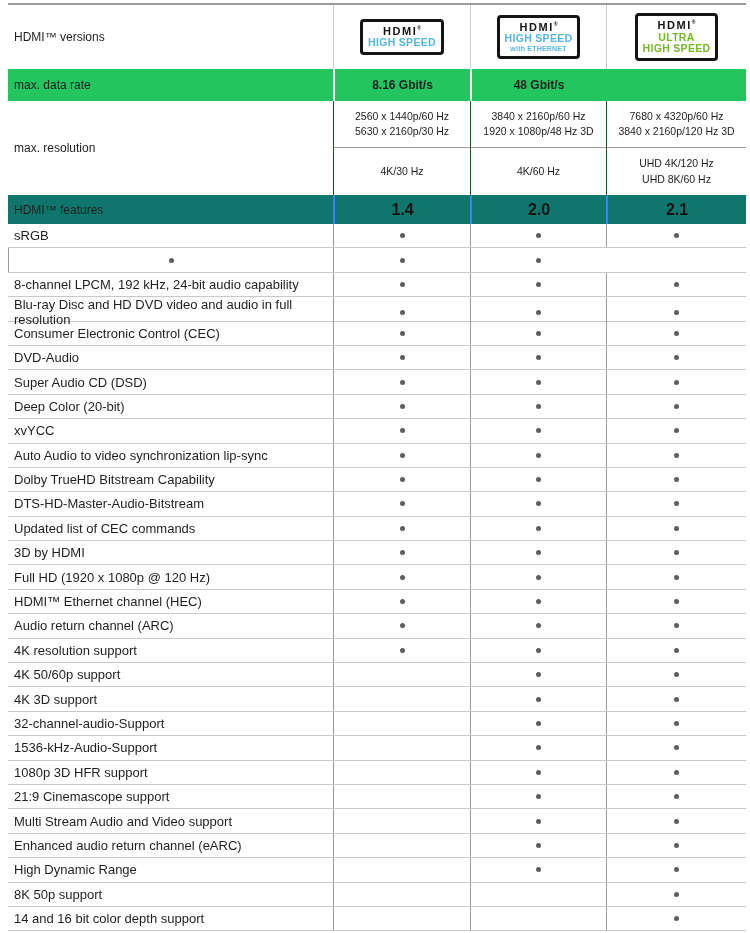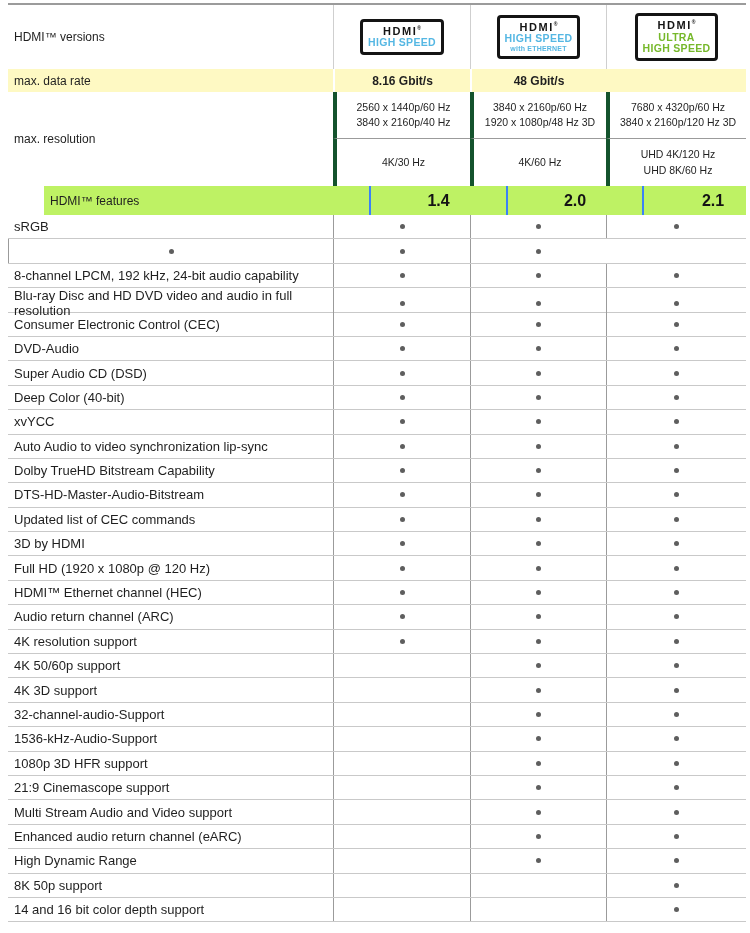--- a/index.html
+++ b/index.html
@@ -12,29 +12,29 @@
   .versions-row{height:64px;}
   .vcell{border-left:1px solid #cfcfcf;}
   .badge{border:3px solid #141414;border-radius:4px;background:#fff;padding:3px 5px;display:flex;flex-direction:column;align-items:center;justify-content:center;line-height:1.05;}
   .badge-logo{font-weight:bold;font-size:11px;letter-spacing:1.5px;color:#141414;line-height:1.1;}
   .badge-logo .mark{font-size:5px;vertical-align:super;letter-spacing:0;}
   .badge-line{font-weight:bold;font-size:10.5px;letter-spacing:.3px;line-height:1.1;white-space:nowrap;}
   .cyan{color:#55b7e3;}
   .green{color:#76b82a;}
   .badge-sub{font-weight:bold;font-size:7px;letter-spacing:.2px;line-height:1.2;}
   
-  .rate-row{height:23px;background:#fef9c3;}
+  .rate-row{height:32px;background:#22c55e;}
   .band-cell{border-left:2px solid #fff;font-weight:bold;font-size:12px;}
   
   .res-grid{display:grid;grid-template-columns:325px 137px 136px 140px;grid-template-rows:47px 47px;}
   .res-label{grid-row:1 / span 2;}
-  .res-cell{border-left:4px solid #14532d;font-size:10.5px;line-height:1.45;}
+  .res-cell{border-left:1px solid #14532d;font-size:10.5px;line-height:1.45;}
   .res-top{border-bottom:1px solid #9b9b9b;}
   
-  .features-row{height:29px;background:#bef264;margin-left:36px;}
+  .features-row{height:29px;background:#0f766e;}
   .green-cell{border-left:2px solid #3b82f6;font-weight:bold;font-size:16px;color:#141414;}
   
   .feature-row{height:23.4px;border-bottom:1px solid #c9c9c9;}
   .flabel{font-weight:normal;font-size:13px;}
   .fcell{border-left:1px solid #9b9b9b;}
   .dot{width:5px;height:5px;border-radius:50%;background:#5e5e5e;display:block;}
 </style>
 </head>
 <body>
 
@@ -67,21 +67,21 @@
   <div class="grid-row rate-row">
     <div class="cell label-cell">max. data rate</div>
     <div class="cell band-cell">8.16 Gbit/s</div>
     <div class="cell band-cell">48 Gbit/s</div>
   </div>
 
   <div class="res-grid">
     <div class="cell label-cell res-label">max. resolution</div>
     <div class="cell res-cell res-top">
       <div>2560 x 1440p/60 Hz</div>
-        <div>3840 x 2160p/40 Hz</div>
+        <div>5630 x 2160p/30 Hz</div>
     </div>
     <div class="cell res-cell res-top">
       <div>3840 x 2160p/60 Hz</div>
         <div>1920 x 1080p/48 Hz 3D</div>
     </div>
     <div class="cell res-cell res-top">
       <div>7680 x 4320p/60 Hz</div>
         <div>3840 x 2160p/120 Hz 3D</div>
     </div>
     <div class="cell res-cell">
@@ -183,21 +183,21 @@
           <span class="dot"></span>
         </div>
         <div class="cell fcell">
           <span class="dot"></span>
         </div>
         <div class="cell fcell">
           <span class="dot"></span>
         </div>
       </div>
       <div class="grid-row feature-row">
-        <div class="cell flabel label-cell" style="font-weight: normal;">Deep Color (40-bit)</div>
+        <div class="cell flabel label-cell" style="font-weight: normal;">Deep Color (20-bit)</div>
         <div class="cell fcell">
           <span class="dot"></span>
         </div>
         <div class="cell fcell">
           <span class="dot"></span>
         </div>
         <div class="cell fcell">
           <span class="dot"></span>
         </div>
       </div>

